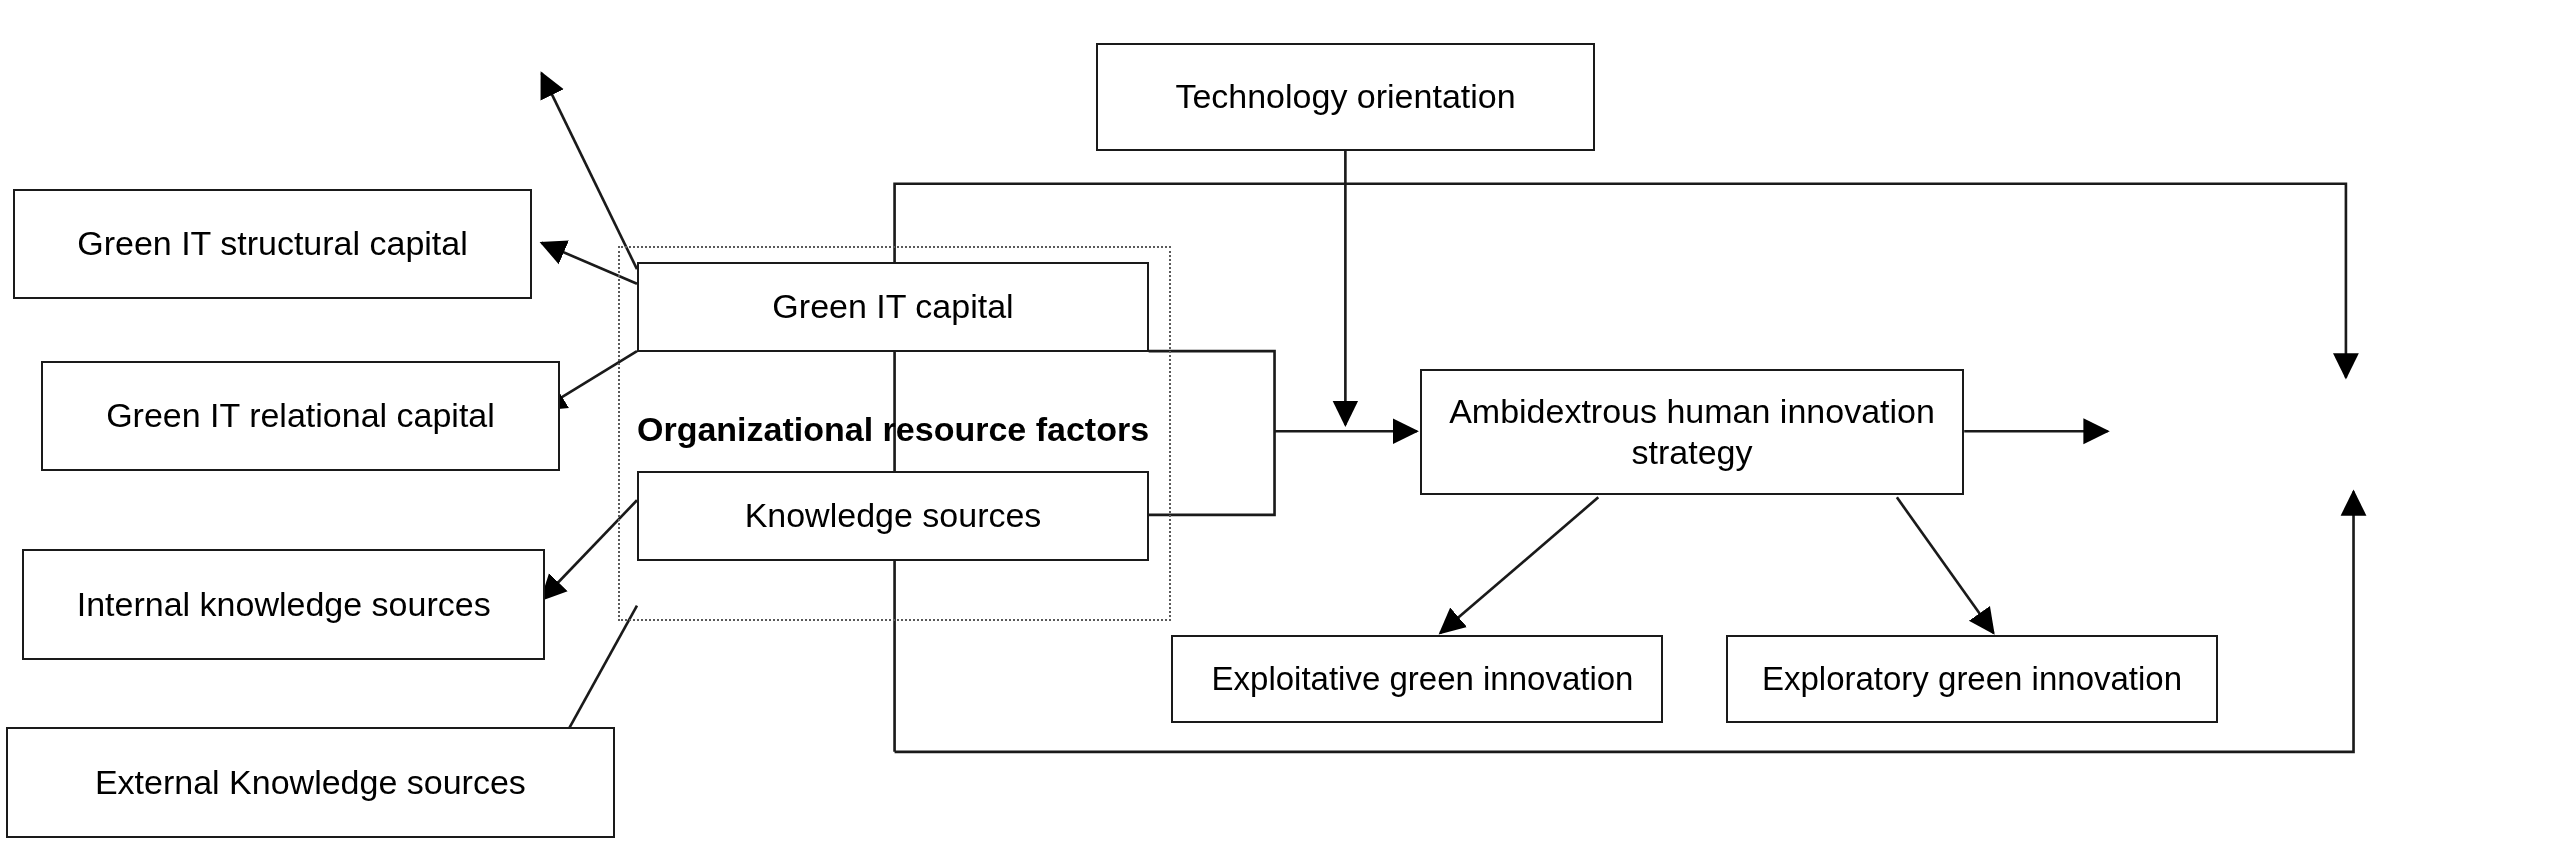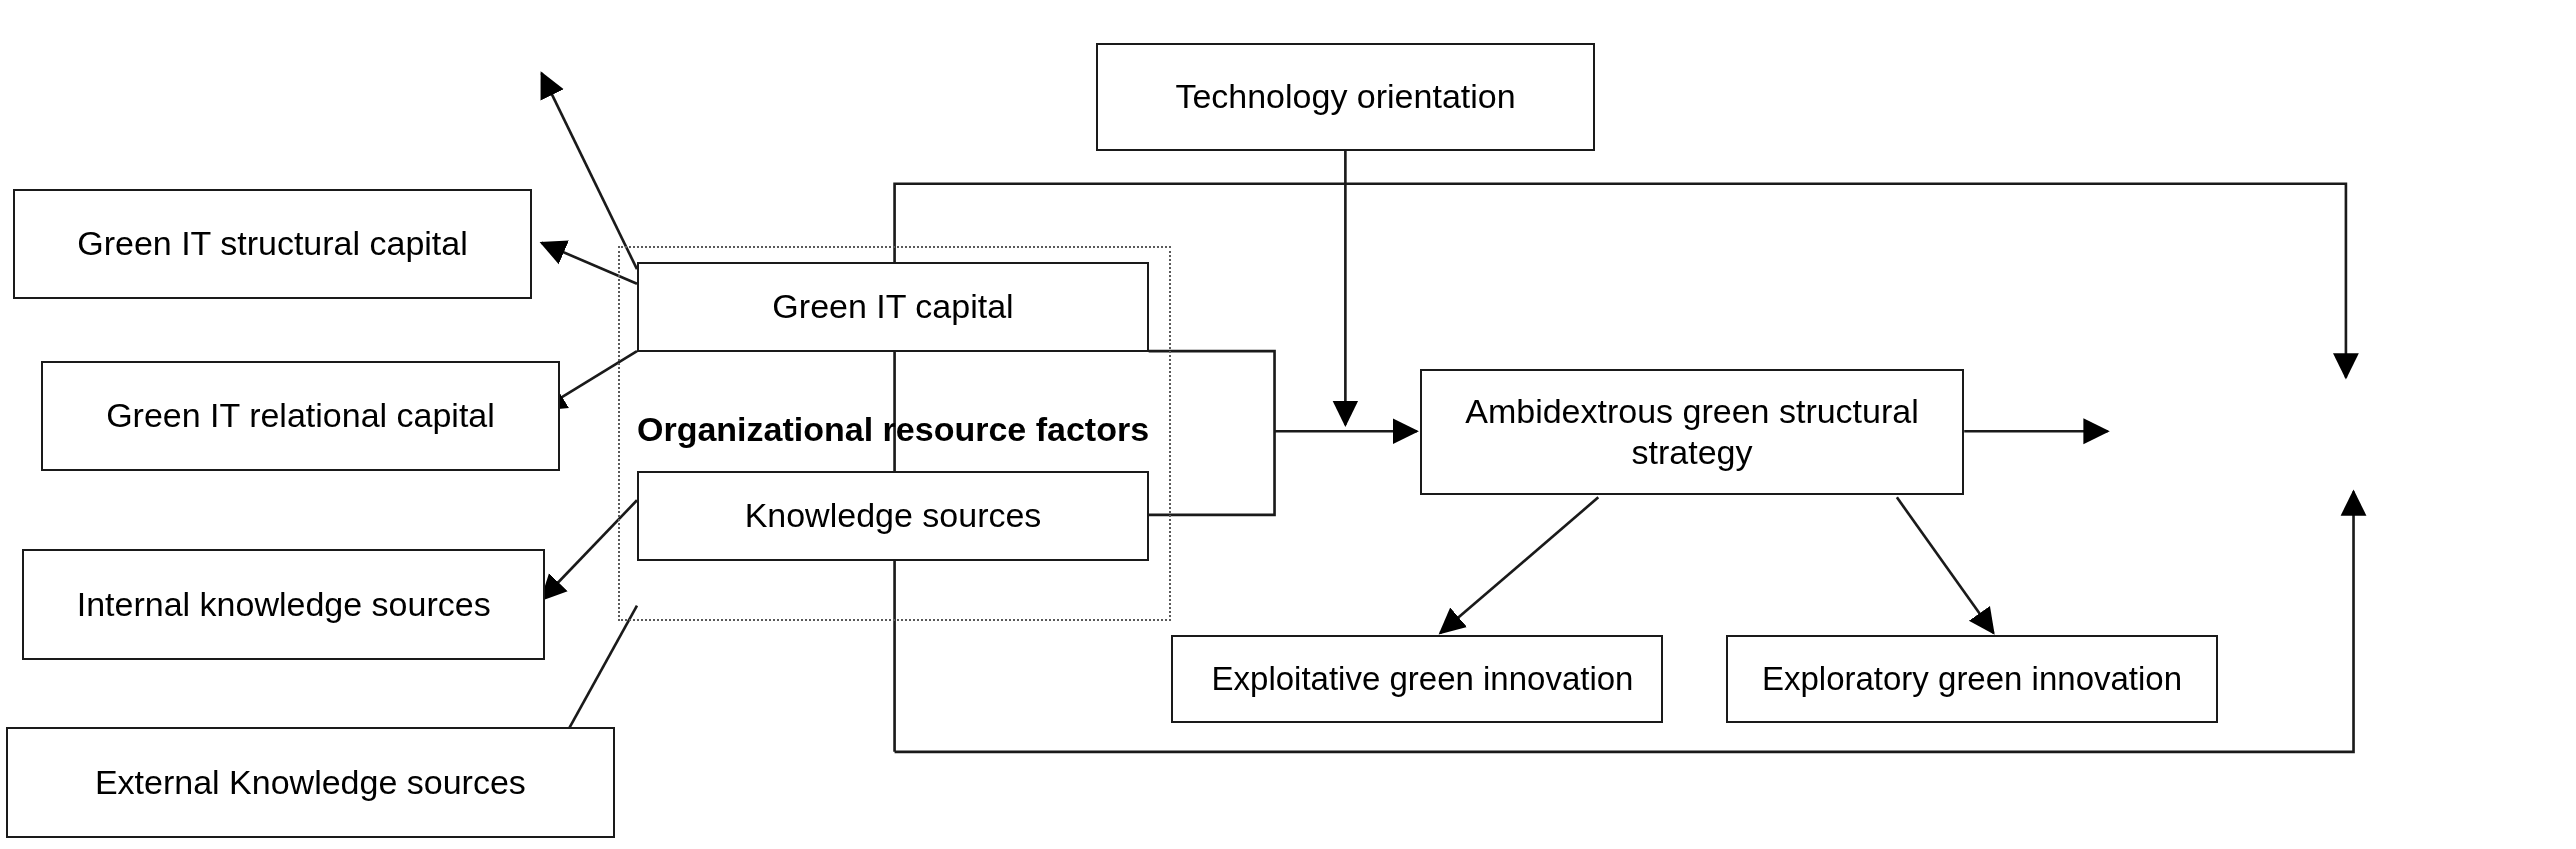--- a/index.html
+++ b/index.html
@@ -116,21 +116,21 @@
 
   <div class="node lbl-lg" style="left:637px; top:471px; width:512px; height:90px;">
     <span>Knowledge sources</span>
   </div>
 
   <div class="node lbl-lg" style="left:1096px; top:43px; width:499px; height:108px;">
     <span>Technology orientation</span>
   </div>
 
   <div class="node lbl-lg" style="left:1420px; top:369px; width:544px; height:126px;">
-    <span>Ambidextrous green structural strategy</span>
+    <span>Ambidextrous human innovation strategy</span>
   </div>
 
 
   <div class="node lbl-md" style="left:1171px; top:635px; width:492px; height:88px;padding-left:11px;">
     <span>Exploitative green innovation</span>
   </div>
 
   <div class="node lbl-md" style="left:1726px; top:635px; width:492px; height:88px;">
     <span>Exploratory green innovation</span>
   </div>

